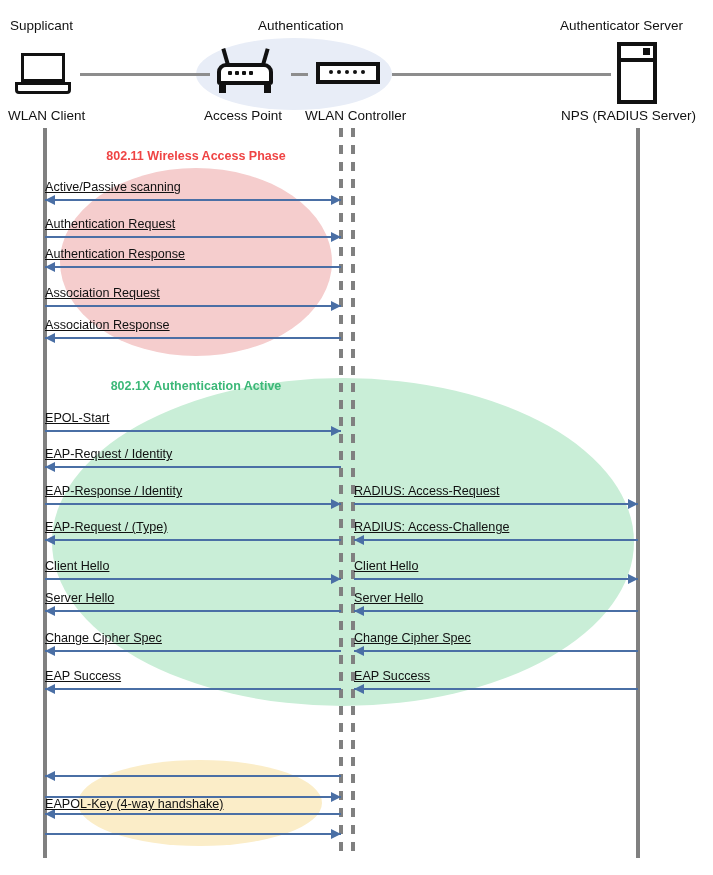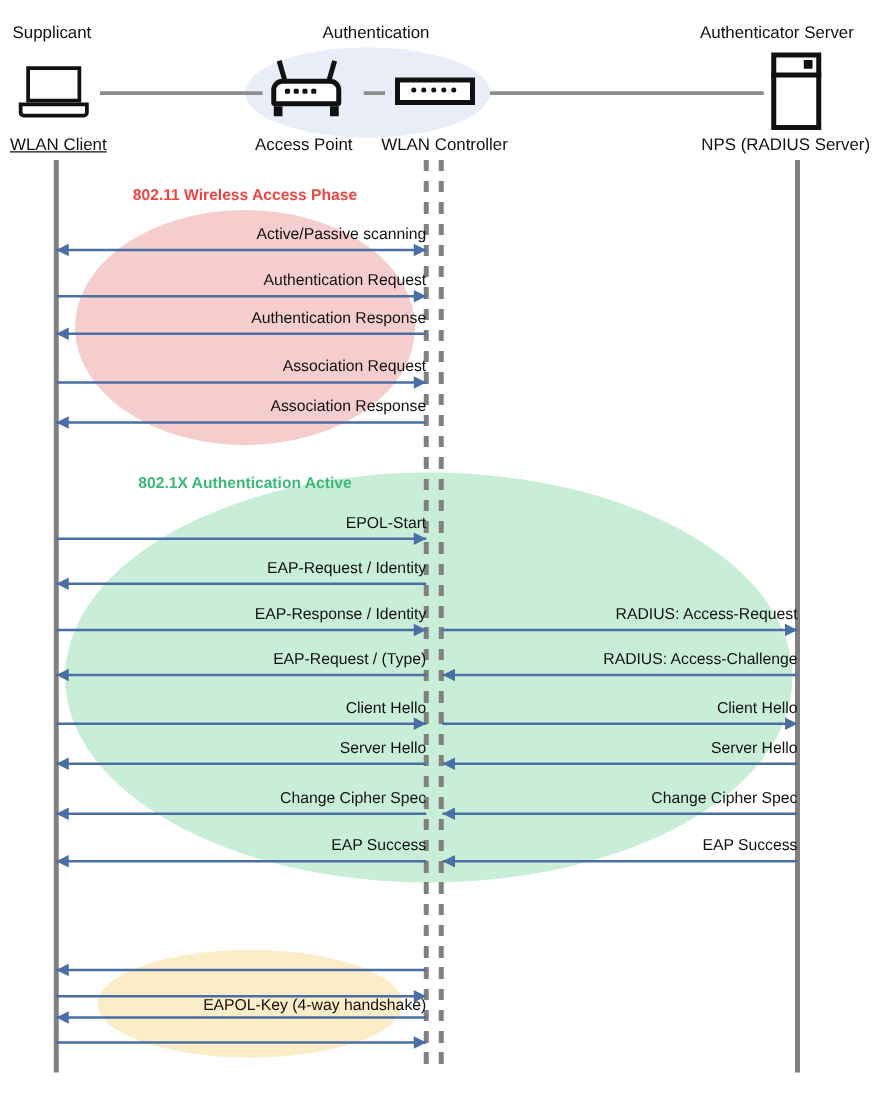--- a/index.html
+++ b/index.html
@@ -150,24 +150,25 @@
     top:-4.4px;
     border-top:5.2px solid transparent;
     border-bottom:5.2px solid transparent;
   }
   .arrow-left{border-right:10px solid #4a6fa5;}
   .arrow-right{border-left:10px solid #4a6fa5;}
   .msg-text{
     position:absolute;
     font-size:12.6px;
     color:#111;
-    text-align:right;
+    text-align:left;
     white-space:nowrap;
     top:-19px;
     z-index:5;
+    text-decoration:underline;
   }
 </style>
 </head>
 <body>
 
 <div id="stage">
 
   <div class="auth-blob"></div>
 
   <div class="hdr-title" style="left:10px;top:18px;">Supplicant</div>
@@ -207,21 +208,21 @@
         <i></i>
       </div>
   </div>
 
   <div class="icon-box" style="left:617px;top:42px;width:40px;height:62px;">
     <div class="srv-body"></div>
     <div class="srv-bar"></div>
     <div class="srv-led"></div>
   </div>
 
-  <div class="hdr-sub" style="left:8px;top:108px;text-decoration:underline;">WLAN Client</div>
+  <div class="hdr-sub" style="left:8px;top:108px;">WLAN Client</div>
   <div class="hdr-sub" style="left:204px;top:108px;">Access Point</div>
   <div class="hdr-sub" style="left:305px;top:108px;">WLAN Controller</div>
   <div class="hdr-sub" style="left:561px;top:108px;">NPS (RADIUS Server)</div>
 
   <div class="blob" style="left:60px;top:168px;width:272px;height:188px;background:#f5cdcd;"></div>
   <div class="blob" style="left:52px;top:378px;width:582px;height:328px;background:#c9eed7;"></div>
   <div class="blob" style="left:78px;top:760px;width:244px;height:86px;background:#fbedc8;"></div>
 
   <div class="lifeline" style="left:43px;top:128px;height:730px;"></div>
   <div class="lifeline-dashed" style="left:339px;top:128px;height:730px;"></div>

